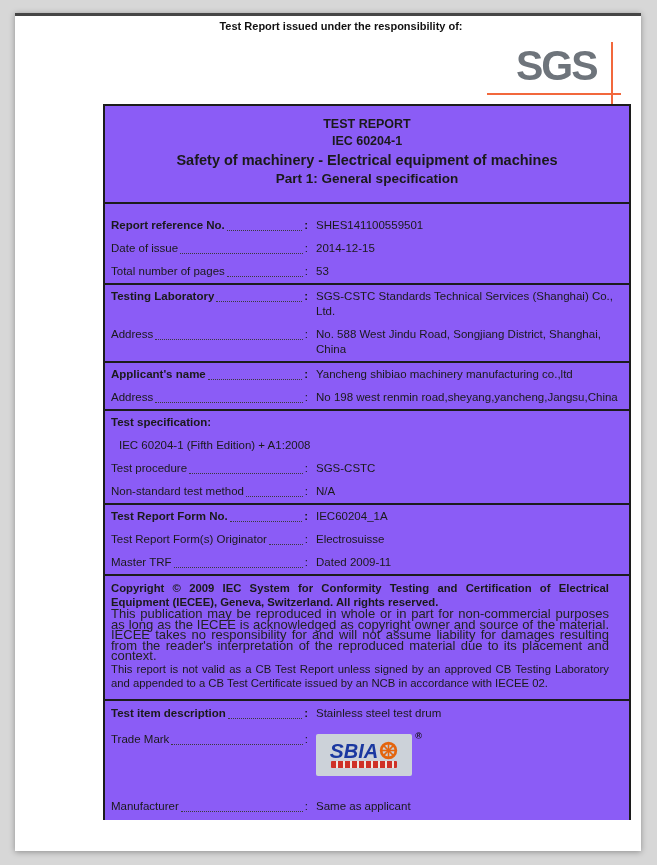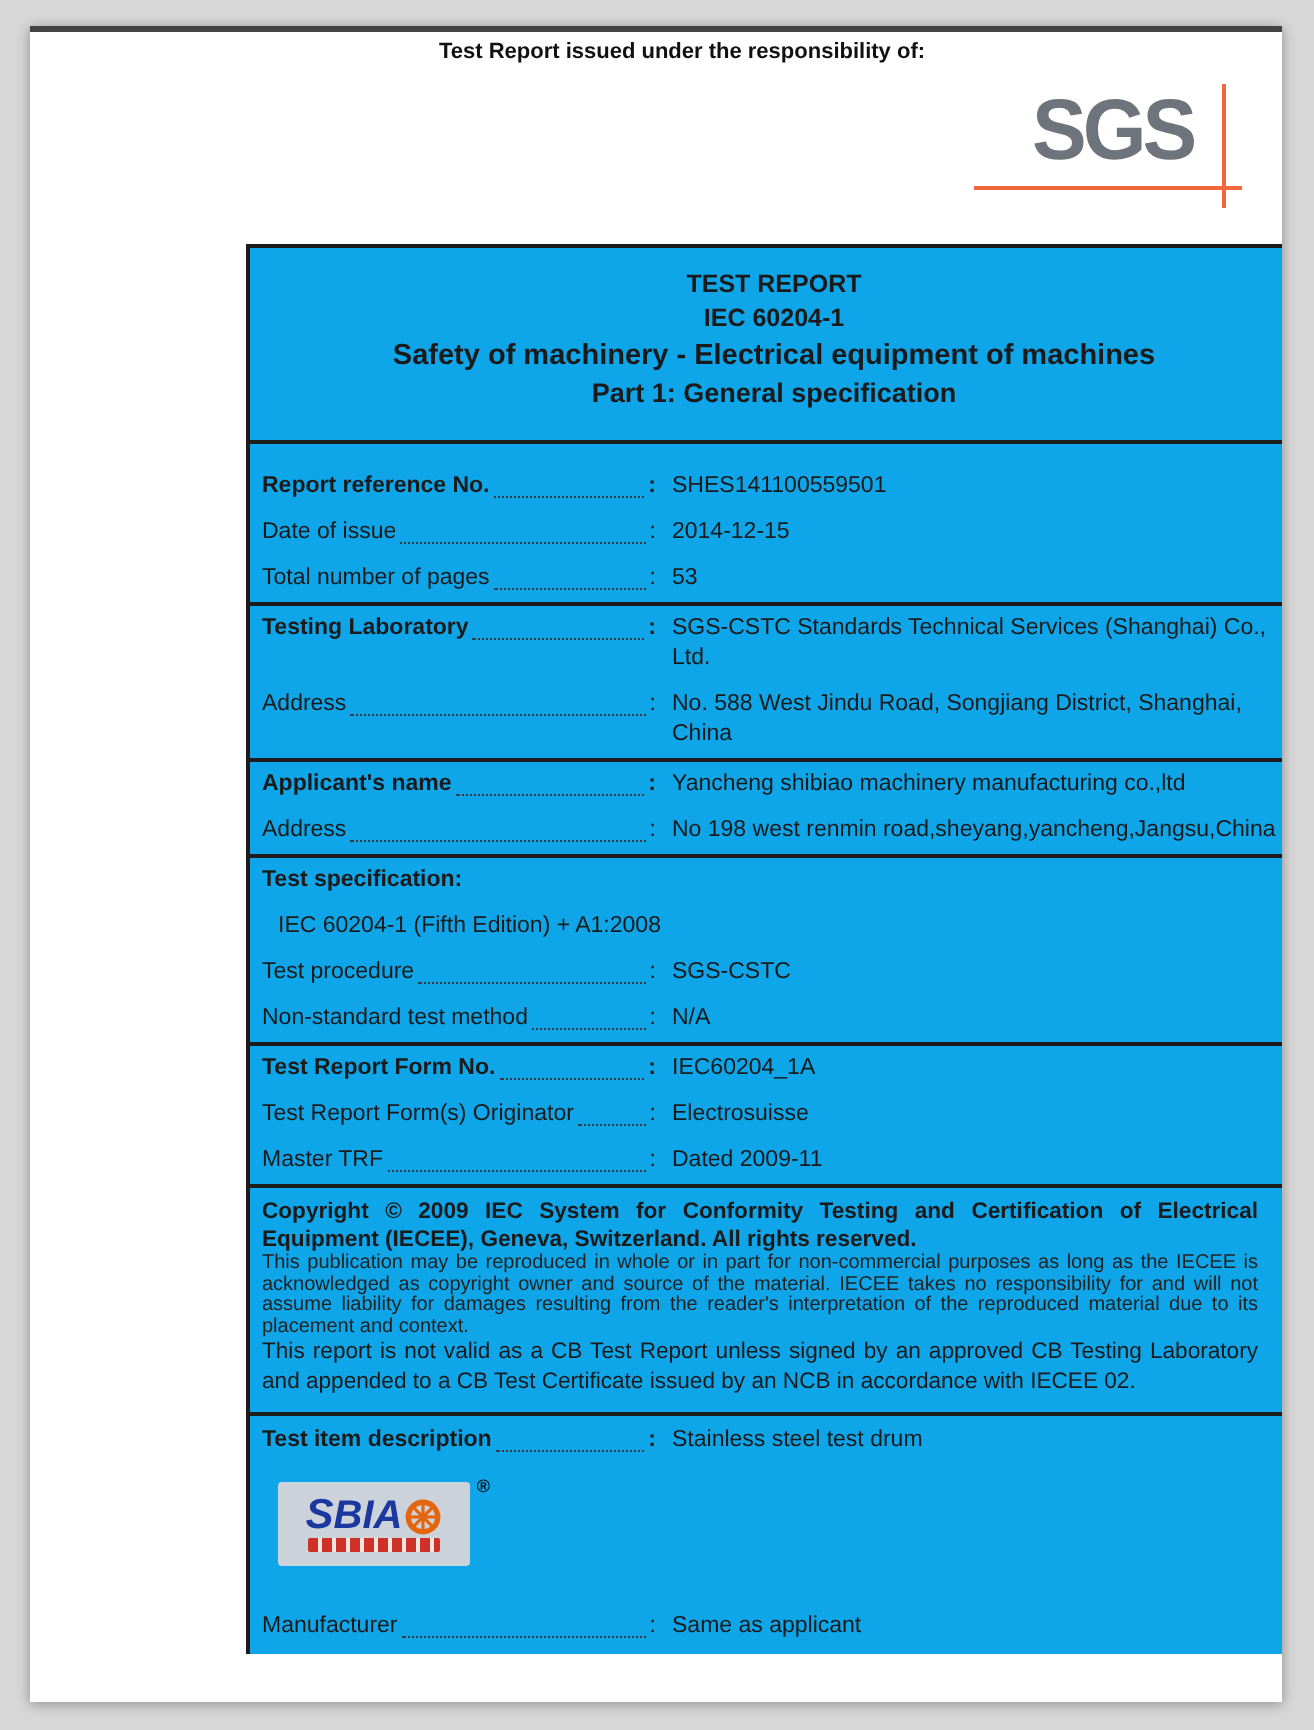--- a/index.html
+++ b/index.html
@@ -30,24 +30,23 @@
     position:absolute; left:501px; top:29px;
     font-size:41px; font-weight:bold; line-height:1;
     color:#6e747b; letter-spacing:-2px;
     transform:scaleY(1.05);
   }
   .sgs-hline { position:absolute; left:472px; top:77px; width:134px; height:2px; background:#f2683c; }
   .sgs-vline { position:absolute; left:596px; top:26px; width:2px; height:62px; background:#f2683c; }
 
   
   .doc-table {
-    position:absolute; left:88px; top:106px; width:528px;
+    position:absolute; left:88px; top:88px; width:528px;
     border:2px solid #1c1c1c; border-bottom:none;
-    background:#0ea5e9;
-    margin-left:20px;
+    background:#8b5cf6;
   }
   .sec { border-bottom:2px solid #1c1c1c; }
   .sec:last-child { border-bottom:none; }
 
   .title-block { text-align:center; padding:10px 8px 14px; }
   .t1, .t2 { font-size:12.5px; font-weight:bold; line-height:17px; }
   .t3 { font-size:14.5px; font-weight:bold; line-height:20px; }
   .t4 { font-size:13.5px; font-weight:bold; line-height:18px; }
 
   .row { display:flex; align-items:flex-start; padding:4px 8px 4px 6px; font-size:11.5px; line-height:15px; }
@@ -56,21 +55,21 @@
   .lbl { white-space:nowrap; }
   .dots { flex:1; min-width:6px; border-bottom:1.5px dotted #3a3a3a; margin:0 1px 2px 2px; }
   .val { flex:1; padding-left:8px; }
   .b { font-weight:bold; }
   .pad-top { padding-top:14px; }
   .heading-row .labelwrap::after { content:""; }
 
   
   .copy { padding:5px 20px 8px 6px; }
   .cb { font-size:11.3px; font-weight:bold; line-height:14px; text-align:justify; }
-  .cs { font-size:10px; line-height:10.5px; text-align:justify; color:#222; }
+  .cs { font-size:13px; line-height:10.5px; text-align:justify; color:#222; }
   .cn { font-size:11.3px; line-height:14px; text-align:justify; }
   .cw { font-size:11.3px; font-weight:normal; line-height:14.5px; text-align:justify; }
 
   
   .sec-item .row { padding:5px 8px 6px 6px; }
   .row-gap { margin-top:12px; }
 
   
   .tm-box {
     position:relative; width:96px; height:42px;
@@ -226,20 +225,24 @@
 
     <div class="sec sec-item">
       <div class="row">
         <span class="labelwrap b">
             <span class="lbl">Test item description</span>
             <span class="dots"></span>
           </span>
         <span class="val">Stainless steel test drum</span>
       </div>
       <div class="row">
+        <span class="labelwrap">
+            <span class="lbl">Trade Mark</span>
+            <span class="dots"></span>
+          </span>
         <span class="val">
           <span class="tm-box">
             <span class="tm-line">
               <span class="tm-word">SBIA</span>
               <svg class="tm-wheel" viewBox="0 0 24 24" width="19" height="19">
                 <circle cx="12" cy="12" r="9.3" fill="none" stroke="#e4650e" stroke-width="3.4"></circle>
                 <g stroke="#e4650e" stroke-width="2">
                   <line x1="12" y1="3" x2="12" y2="21"></line>
                   <line x1="3" y1="12" x2="21" y2="12"></line>
                   <line x1="5.6" y1="5.6" x2="18.4" y2="18.4"></line>

